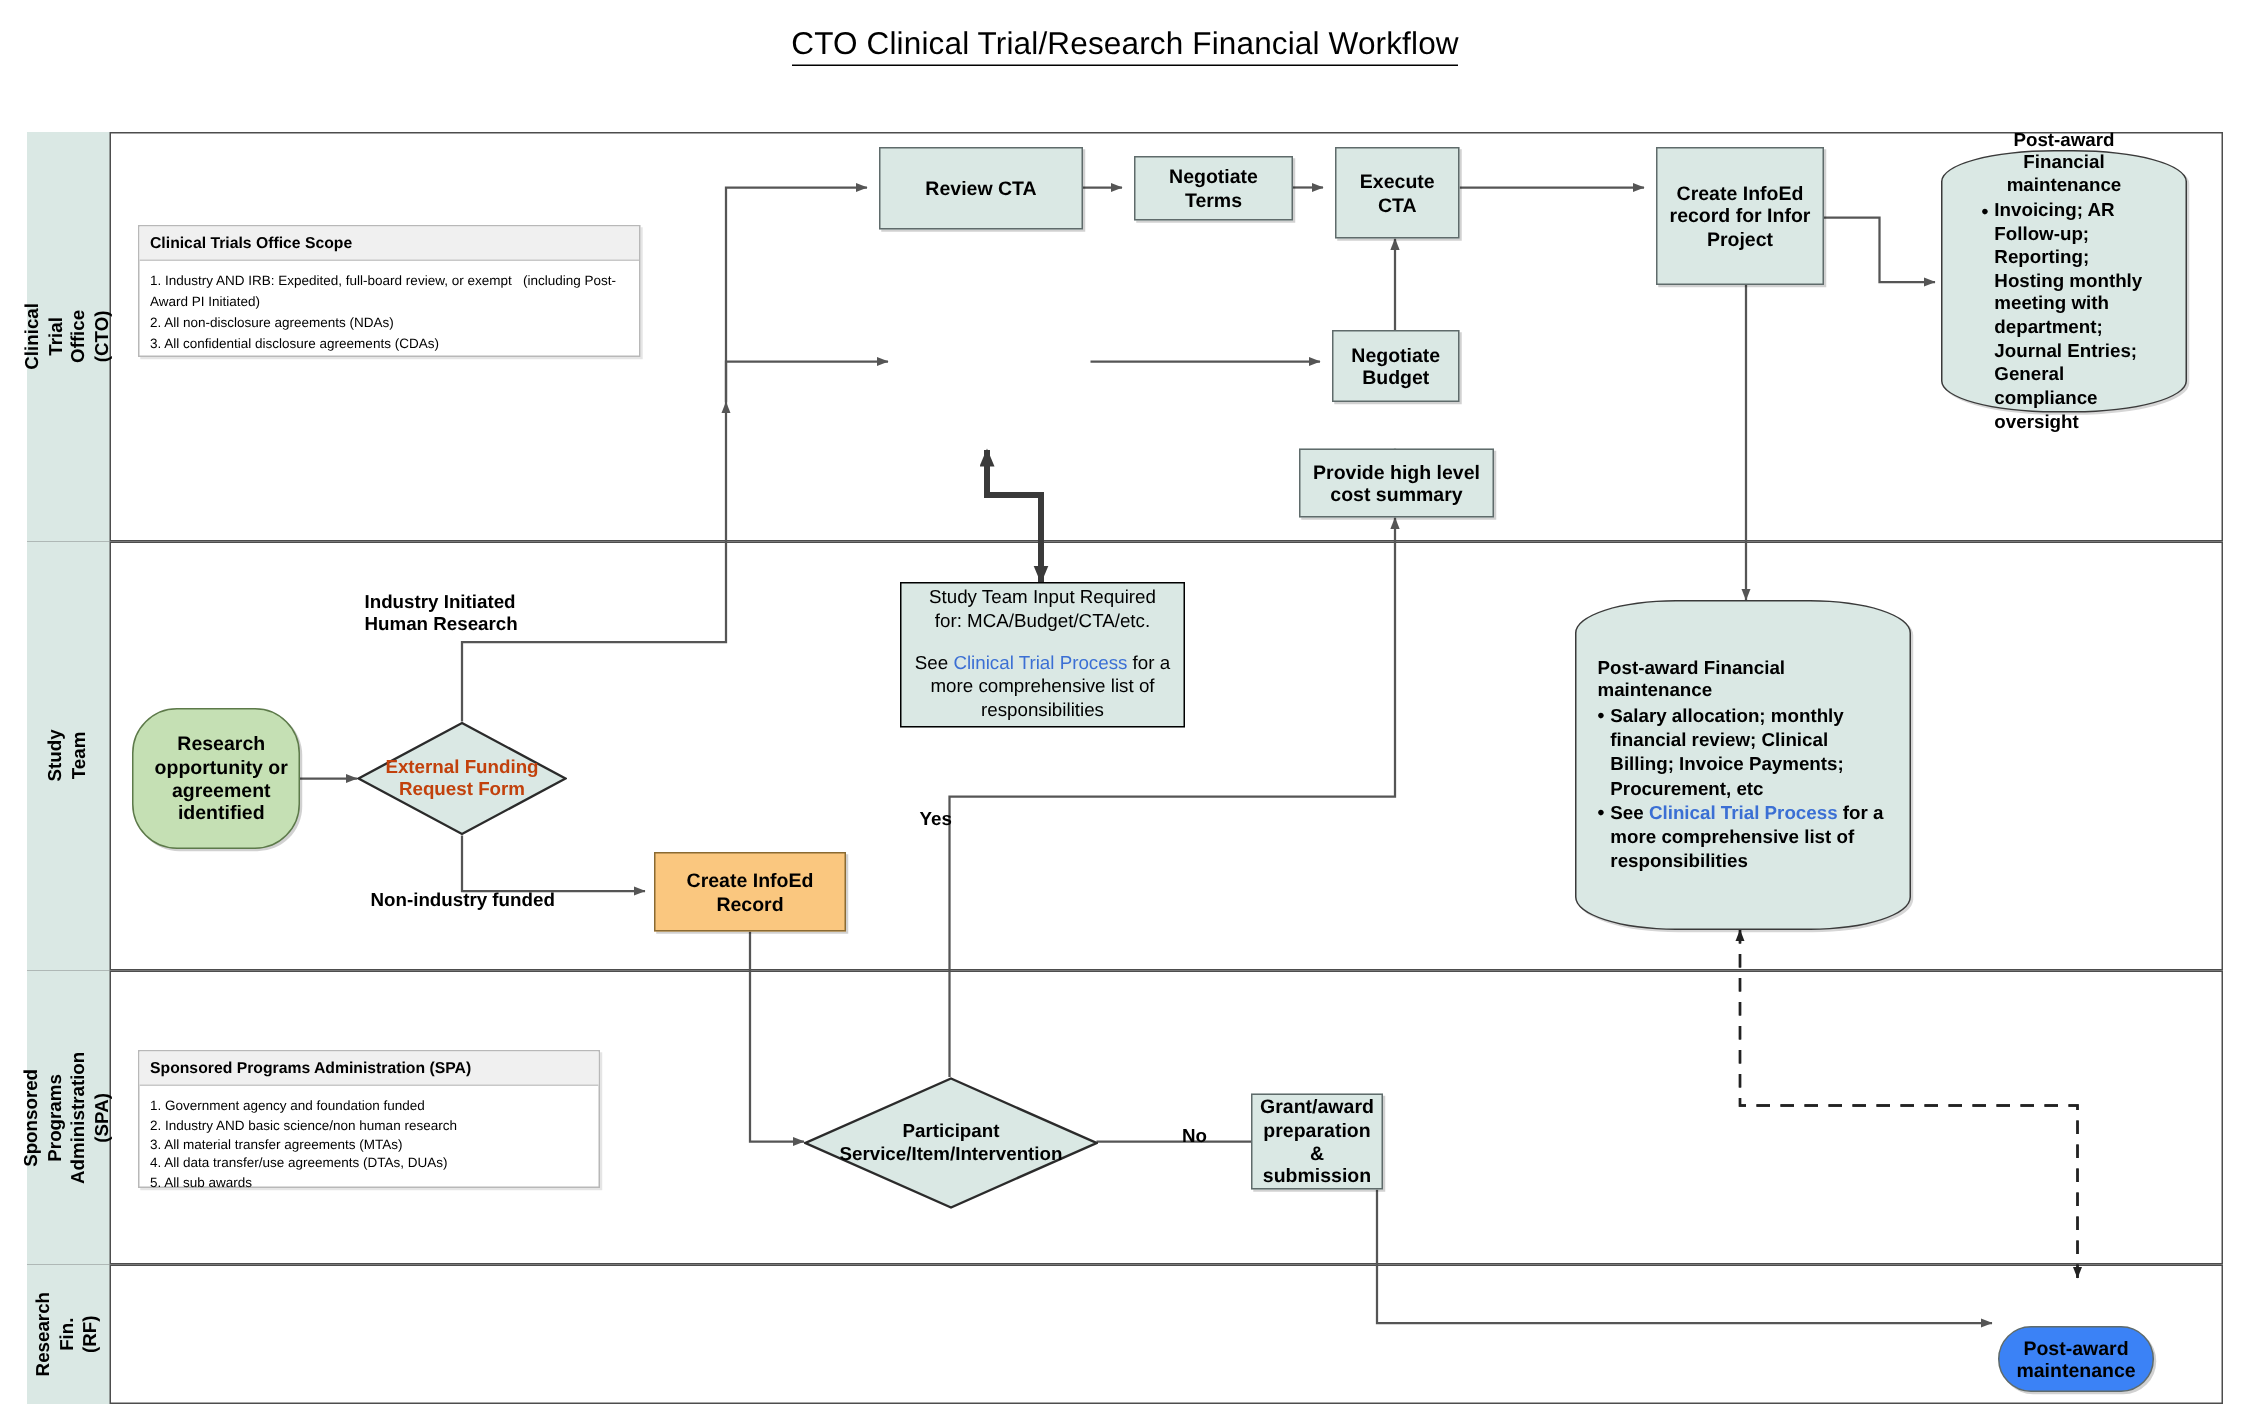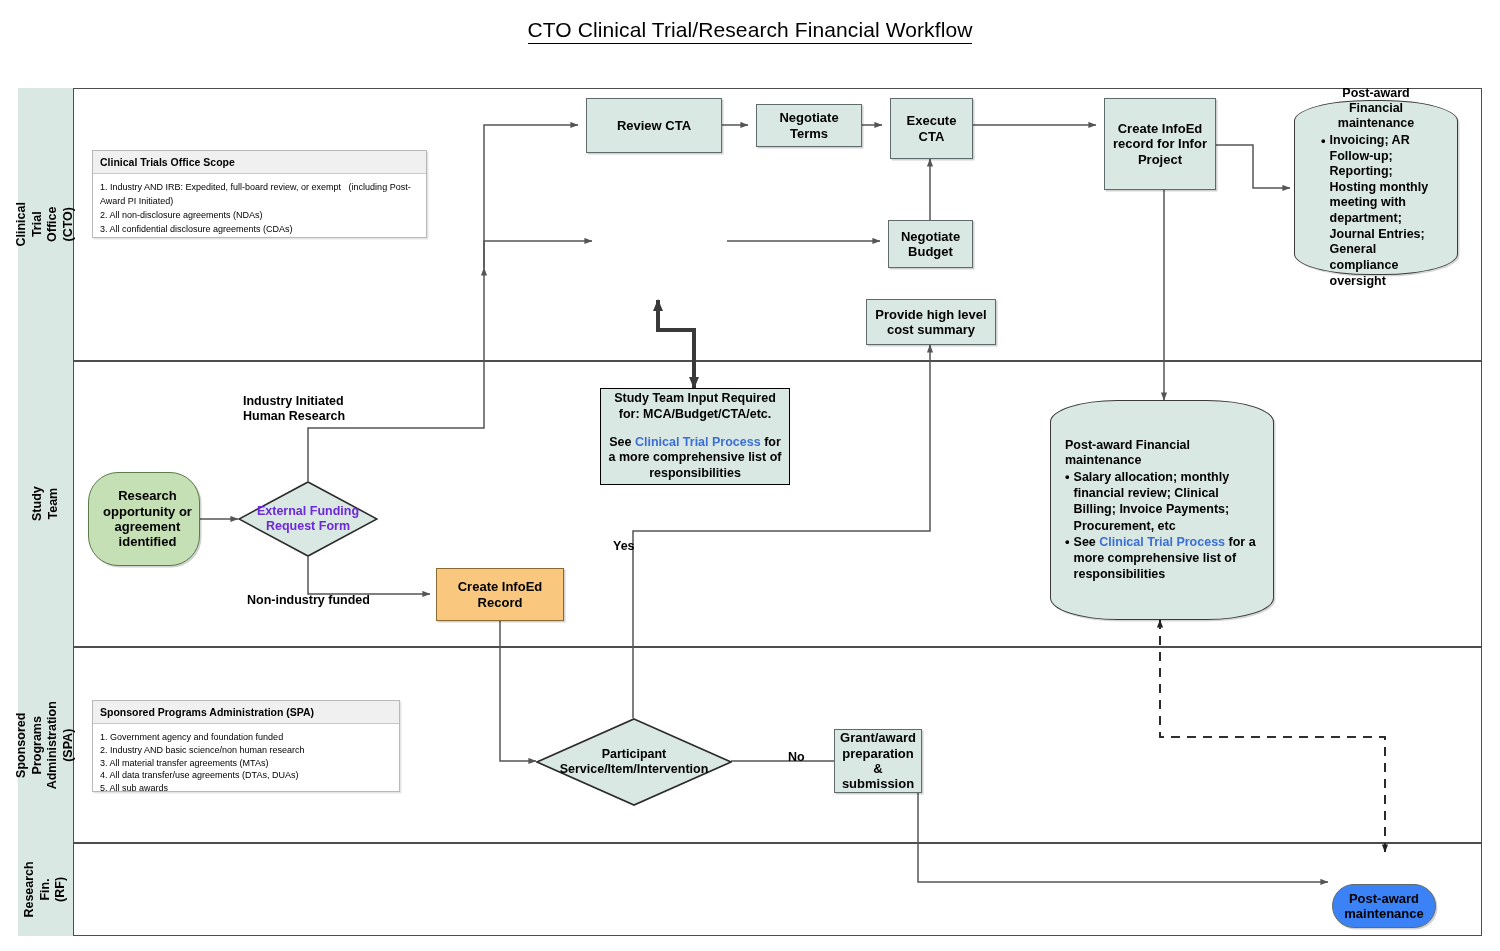--- a/index.html
+++ b/index.html
@@ -34,21 +34,21 @@
   .delay{background:#dae8e4;border:1.2px solid #3a3a3a;
          border-radius:46% / 12%;box-shadow:1.5px 1.5px 0 rgba(0,0,0,.16);}
   .delay2{background:#dae8e4;border:1.2px solid #3a3a3a;
           border-radius:30% / 10%;box-shadow:1.5px 1.5px 0 rgba(0,0,0,.16);}
 
   .diamond{position:absolute;}
   .diamond .dshape{position:absolute;left:0;top:0;width:100%;height:100%;}
   .diamond .dtext{position:absolute;left:0;top:0;width:100%;height:100%;
                   display:flex;align-items:center;justify-content:center;text-align:center;
                   font-size:13px;font-weight:700;line-height:1.2;}
-  .blue{color:#6d28d9;font-weight:400;}
+  .blue{color:#c2410c;font-weight:400;}
   .bluelink{color:#3b6fd4;}
 
   
   .scope{position:absolute;box-sizing:border-box;background:#fff;border:1px solid #b8b8b8;
          box-shadow:1.5px 1.5px 0 rgba(0,0,0,.10);}
   .scope .sc-hdr{background:#f0f0f0;border-bottom:1px solid #c8c8c8;padding:5px 7px;
                  font-size:10.5px;font-weight:700;}
   .scope .sc-body{padding:7px 7px 6px 7px;font-size:9px;line-height:1.55;}
   .scope .sc-body div{white-space:pre-wrap;}
 
@@ -194,21 +194,21 @@
     <div style="font-size:12.5px;font-weight:700;text-align:center;line-height:1.2;white-space:pre-line;">Post-award Financial
 maintenance</div>
     <div style="display:flex;gap:4px;margin-top:2px;">
       <span style="font-size:13px;font-weight:700;line-height:1.25;">•</span>
       <span style="font-size:12.5px;font-weight:700;line-height:1.25;text-align:left;">Invoicing; AR Follow-up; Reporting; Hosting monthly meeting with department; Journal Entries; General compliance oversight</span>
     </div>
   </div>
 
   <div class="thinbox" style="position:absolute;left:600px;top:388px;width:190px;height:97px;
               display:flex;flex-direction:column;align-items:center;justify-content:center;
-              box-sizing:border-box;padding:4px 6px;font-size:12.5px;font-weight:700;
+              box-sizing:border-box;padding:4px 6px;font-size:12.5px;font-weight:400;
               line-height:1.25;text-align:center;">
     <div>Study Team Input Required</div>
     <div>for: MCA/Budget/CTA/etc.</div>
     <div style="margin-top:12px;">
       <span>See </span><span class="bluelink">Clinical Trial Process</span><span> for a more comprehensive list of responsibilities</span>
     </div>
   </div>
 
   <div class="node green" style="left:88px;top:472px;width:112px;height:94px;white-space:pre-line;padding-left:12px;">Research
 opportunity or

